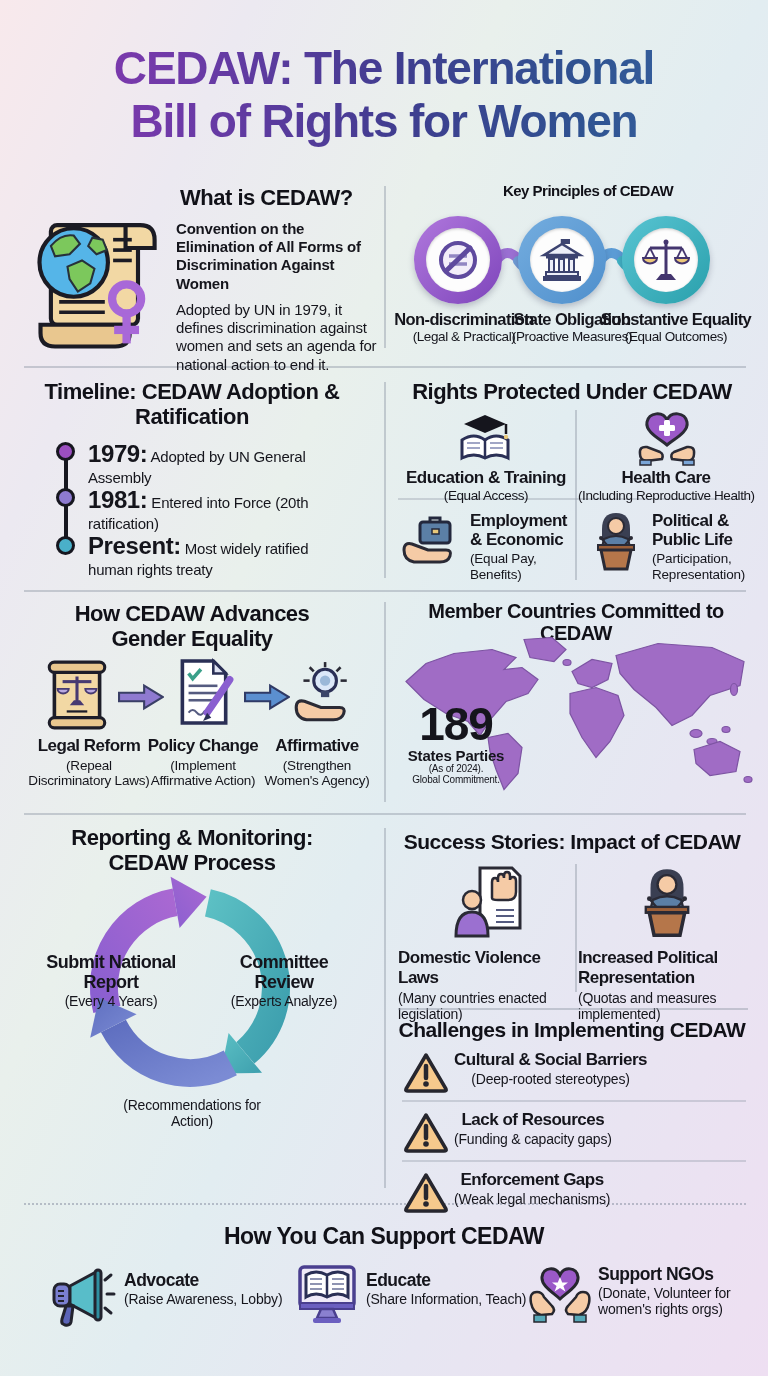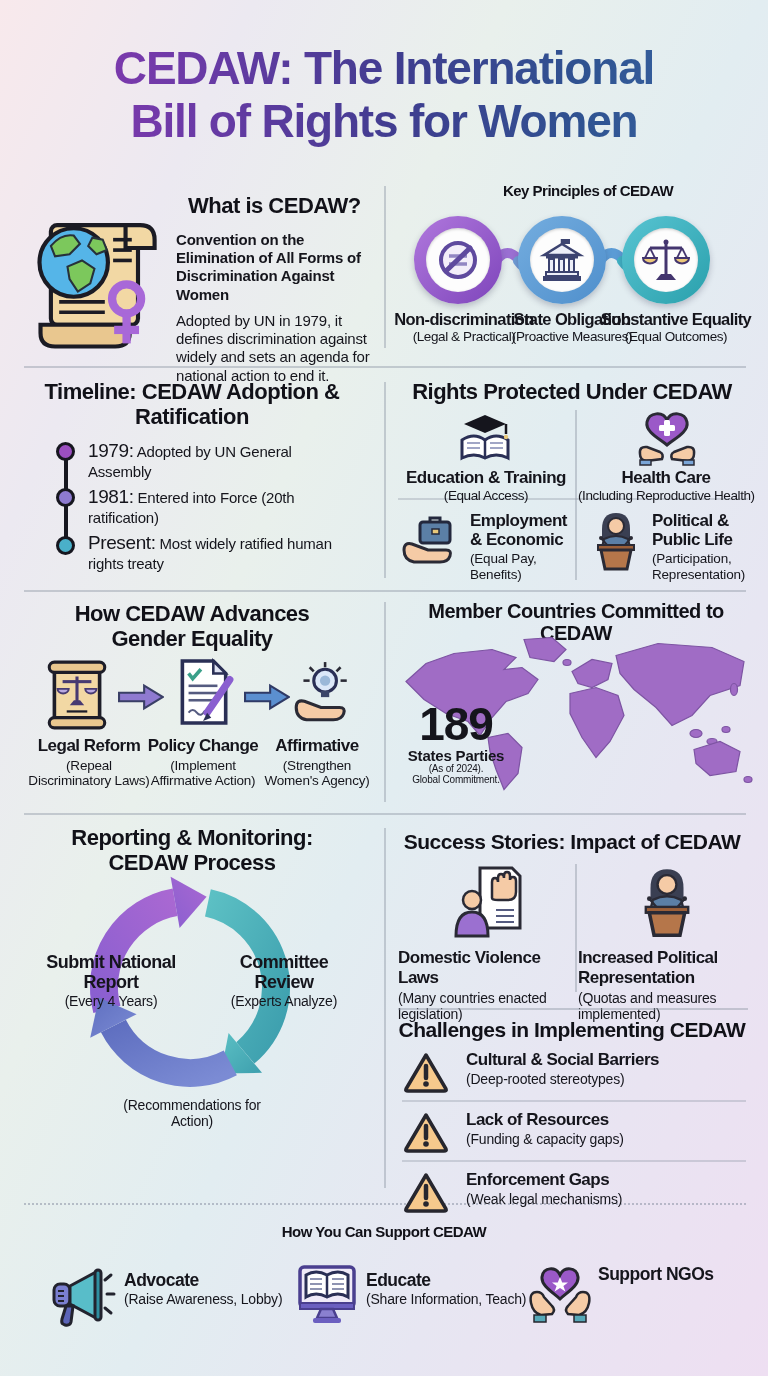--- a/index.html
+++ b/index.html
@@ -17,35 +17,35 @@
   .dotdiv{position:absolute;border-top:2px dotted rgba(140,148,165,.55);}
   
   .title{
     position:absolute;top:42px;left:0;width:768px;text-align:center;
     font-size:46px;font-weight:800;line-height:1.16;letter-spacing:-1.2px;
     background:linear-gradient(90deg,#9038b4 0%,#6a3aa6 26%,#3f3d8f 52%,#2f5391 76%,#3c6aa8 100%);
     -webkit-background-clip:text;background-clip:text;color:transparent;
   }
   
   .whatis-text{position:absolute;left:176px;top:182px;width:202px;}
-  .whatis-text h2{margin:12px;font-size:22px;}
+  .whatis-text h2{margin:4px;font-size:22px;}
   .whatis-def{font-size:15px;font-weight:700;line-height:1.22;margin-top:9px;}
   .whatis-desc{font-size:15px;line-height:1.22;margin-top:8px;}
   
   .ring{position:absolute;width:88px;height:88px;border-radius:50%;display:flex;align-items:center;justify-content:center;box-shadow:0 3px 6px rgba(40,40,70,.25);}
   .ring .inner{width:64px;height:64px;border-radius:50%;background:#fdfdfd;display:flex;align-items:center;justify-content:center;box-shadow:inset 0 1px 3px rgba(0,0,0,.2);}
   .ring-purple{background:linear-gradient(135deg,#b078dd,#7e45bb);}
   .ring-blue{background:linear-gradient(135deg,#74add f,#4f8fcc);background:linear-gradient(135deg,#74addf,#4f8fcc);}
   .ring-teal{background:linear-gradient(135deg,#58c4d2,#2aa0ac);}
   .kp-label{position:absolute;width:160px;text-align:center;}
   .kp-label .t{font-size:16.5px;font-weight:800;white-space:nowrap;letter-spacing:-0.6px;}
   .kp-label .s{font-size:13.5px;white-space:nowrap;letter-spacing:-0.4px;}
   
   .tl-event{position:absolute;left:88px;width:268px;font-size:15px;line-height:1.2;}
-  .tl-event b{font-size:19px;font-weight:400;letter-spacing:-0.4px;}
+  .tl-event b{font-size:24px;font-weight:700;letter-spacing:-0.4px;}
   .tl-dot{position:absolute;left:56px;width:19px;height:19px;border-radius:50%;border:3.5px solid #16161f;box-sizing:border-box;}
   
   .rt-top{position:absolute;width:176px;text-align:center;}
   .rt-top .t{font-size:17px;font-weight:800;letter-spacing:-0.5px;}
   .rt-top .s{font-size:13.5px;letter-spacing:-0.4px;white-space:nowrap;}
   .rt-bot{position:absolute;}
   .rt-bot .t{font-size:17px;font-weight:800;line-height:1.1;letter-spacing:-0.5px;}
   .rt-bot .s{font-size:13.5px;line-height:1.15;margin-top:2px;}
   
   .adv-label{position:absolute;width:122px;text-align:center;line-height:1.15;}
@@ -59,21 +59,21 @@
   
   .cy-label{position:absolute;text-align:center;line-height:1.12;}
   .cy-label .t{font-size:18px;font-weight:800;letter-spacing:-0.5px;}
   .cy-label .s{font-size:14px;margin-top:2px;}
   
   .sc-item{position:absolute;width:178px;text-align:left;line-height:1.15;}
   .sc-item .t{font-size:17px;font-weight:800;letter-spacing:-0.5px;}
   .sc-item .s{font-size:14px;margin-top:3px;}
   
   .ch-row{position:absolute;left:402px;width:346px;display:flex;align-items:flex-start;}
-  .ch-text{margin-left:16px;line-height:1.15;}
+  .ch-text{margin-left:4px;line-height:1.15;text-align:center;}
   .ch-text .t{font-size:17px;font-weight:800;letter-spacing:-0.5px;}
   .ch-text .s{font-size:14px;margin-top:1px;}
   
   .sp-text{position:absolute;line-height:1.15;}
   .sp-text .t{font-size:17.5px;font-weight:800;letter-spacing:-0.5px;}
   .sp-text .s{font-size:14px;margin-top:1px;}
 </style>
 </head>
 <body>
 
@@ -106,21 +106,21 @@
     <path d="M24,46 q10,-12 22,-10 l6,8 -10,10 -14,2 z" fill="#7cc85c" stroke="#27313a" stroke-width="2"></path>
     <path d="M40,66 l14,-6 12,8 -4,14 -12,8 -8,-12 z" fill="#7cc85c" stroke="#27313a" stroke-width="2"></path>
     <path d="M64,38 l10,2 4,10 -10,4 -8,-8 z" fill="#7cc85c" stroke="#27313a" stroke-width="2"></path>
     <circle cx="97" cy="97" r="14" fill="none" stroke="#a868d8" stroke-width="8"></circle>
     <line x1="97" y1="111" x2="97" y2="140" stroke="#a868d8" stroke-width="8"></line>
     <line x1="85" y1="127" x2="109" y2="127" stroke="#a868d8" stroke-width="8"></line>
   </svg>
   <div class="whatis-text">
     <h2 class="hd">What is CEDAW?</h2>
     <div class="whatis-def">Convention on the Elimination of All Forms of Discrimination Against Women</div>
-    <div class="whatis-desc">Adopted by UN in 1979, it defines discrimination against widely and sets an agenda for national action to end it.</div>
+    <div class="whatis-desc">Adopted by UN in 1979, it defines discrimination against women and sets an agenda for national action to end it.</div>
   </div>
 
   <div class="abs hd center" style="left:408px;top:183px;width:360px;font-size:15px;">Key Principles of CEDAW</div>
 
   <svg class="abs" style="left:494px;top:248px;" width="50" height="26" viewBox="0 0 50 26">
     <path d="M2,13 q11,-16 24,0" fill="none" stroke="#9a6fd2" stroke-width="10" stroke-linecap="round"></path>
     <path d="M24,13 q11,16 24,0" fill="none" stroke="#6f9bd5" stroke-width="10" stroke-linecap="round"></path>
   </svg>
   <svg class="abs" style="left:598px;top:248px;" width="50" height="26" viewBox="0 0 50 26">
     <path d="M2,13 q11,-16 24,0" fill="none" stroke="#5b9bd5" stroke-width="10" stroke-linecap="round"></path>
@@ -427,21 +427,21 @@
       <path d="M24,5 L44,39 Q45,41 42,41 H6 Q3,41 4,39 Z" fill="#f6c98c" stroke="#26262e" stroke-width="3.5" stroke-linejoin="round"></path>
       <line x1="24" y1="16" x2="24" y2="28" stroke="#26262e" stroke-width="4.5" stroke-linecap="round"></line>
       <circle cx="24" cy="34" r="2.8" fill="#26262e"></circle>
     </svg>
     <div class="ch-text">
       <div class="t">Enforcement Gaps</div>
       <div class="s">(Weak legal mechanisms)</div>
     </div>
   </div>
 
-  <div class="abs hd center" style="left:0;top:1224px;width:768px;font-size:15px;">How You Can Support CEDAW</div>
+  <div class="abs hd center" style="left:0;top:1224px;width:768px;font-size:23px;">How You Can Support CEDAW</div>
   <svg class="abs" style="left:52px;top:1262px;" width="64" height="66" viewBox="0 0 64 66">
     <rect x="2" y="22" width="16" height="22" rx="6" fill="#7a7fd0" stroke="#22232e" stroke-width="3"></rect>
     <line x1="6" y1="29" x2="12" y2="29" stroke="#22232e" stroke-width="2"></line>
     <line x1="6" y1="34" x2="12" y2="34" stroke="#22232e" stroke-width="2"></line>
     <line x1="6" y1="39" x2="12" y2="39" stroke="#22232e" stroke-width="2"></line>
     <path d="M18,24 L44,10 V56 L18,42 Z" fill="#58bdc9" stroke="#22232e" stroke-width="3"></path>
     <rect x="43" y="8" width="6" height="50" rx="3" fill="#2f8fa0" stroke="#22232e" stroke-width="3"></rect>
     <path d="M14,44 L21,44 L19,60 Q18,64 13,63 L11,62 Q9,61 10,57 Z" fill="#5b64b8" stroke="#22232e" stroke-width="3"></path>
     <line x1="53" y1="18" x2="59" y2="13" stroke="#22232e" stroke-width="3" stroke-linecap="round"></line>
     <line x1="55" y1="32" x2="62" y2="32" stroke="#22232e" stroke-width="3" stroke-linecap="round"></line>
@@ -472,15 +472,16 @@
   <svg class="abs" style="left:528px;top:1258px;" width="64" height="68" viewBox="0 0 64 66">
     <path d="M32,16 C28,7 15,8 14,18 C13,27 26,34 32,40 C38,34 51,27 50,18 C49,8 36,7 32,16 Z" fill="#9b59c8" stroke="#26262e" stroke-width="3"></path>
     <polygon points="32,18 34.2,23.5 40,23.5 35.4,27 37.4,32.5 32,29 26.6,32.5 28.6,27 24,23.5 29.8,23.5" fill="#ffffff"></polygon>
     <path d="M3,44 Q1,33 9,33 Q14,33 16,38 L24,47 Q28,51 24,55 L13,56 Q5,54 3,44 Z" fill="#f5cba6" stroke="#26262e" stroke-width="2.5"></path>
     <path d="M61,44 Q63,33 55,33 Q50,33 48,38 L40,47 Q36,51 40,55 L51,56 Q59,54 61,44 Z" fill="#f5cba6" stroke="#26262e" stroke-width="2.5"></path>
     <rect x="6" y="56" width="12" height="7" fill="#56a8b8" stroke="#26262e" stroke-width="1.5"></rect>
     <rect x="46" y="56" width="12" height="7" fill="#56a8b8" stroke="#26262e" stroke-width="1.5"></rect>
   </svg>
   <div class="sp-text" style="left:598px;top:1264px;width:158px;">
     <div class="t">Support NGOs</div>
+    <div class="s">(Donate, Volunteer for women's rights orgs)</div>
   </div>
 
 </div>
 
 </body></html>

